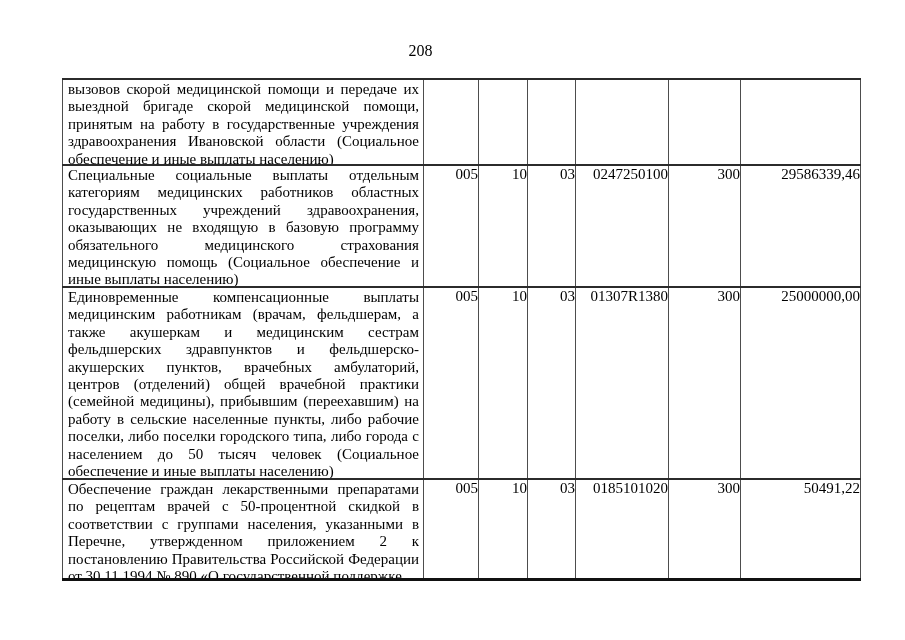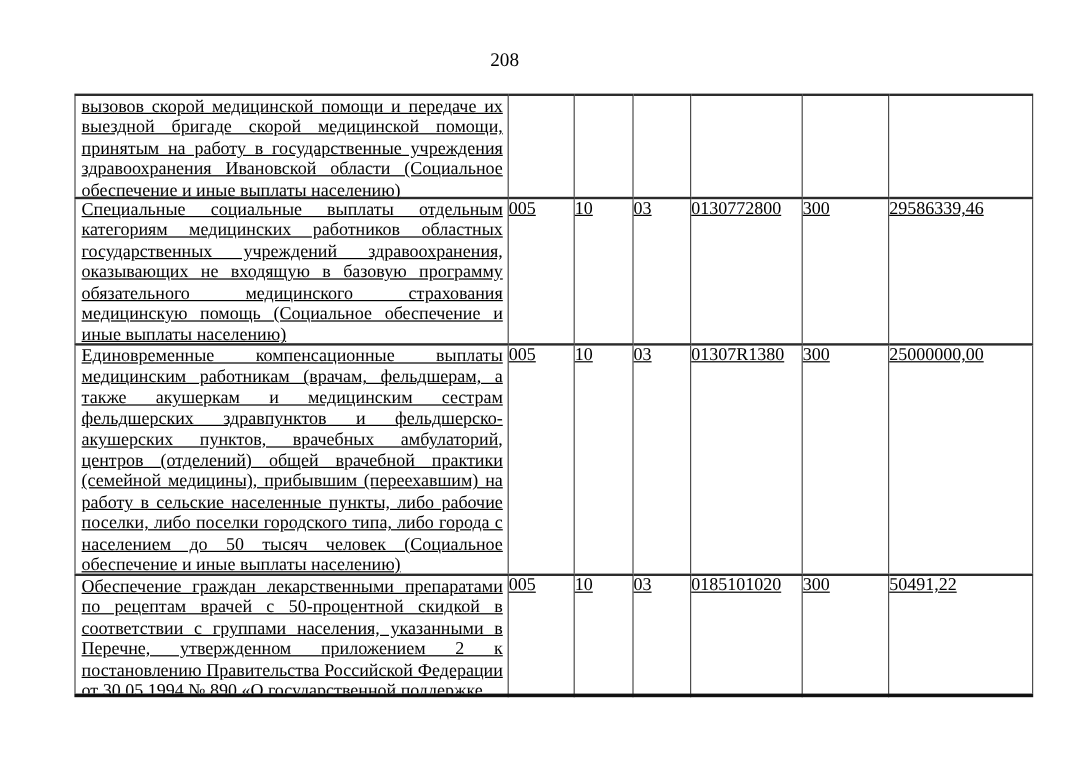--- a/index.html
+++ b/index.html
@@ -35,37 +35,36 @@
     border-bottom: 3px solid #111111;
   }
   table.budget-table td {
     border-left: 1px solid #4d4d4d;
     border-right: 1px solid #4d4d4d;
     border-top: 2px solid #2b2b2b;
     vertical-align: top;
     font-size: 15px;
     line-height: 17.4px;
     padding: 0;
-    text-decoration: underline;
   }
   tr.row-1 { height: 86px; }
   tr.row-2 { height: 122px; padding-left: 12px; }
   tr.row-3 { height: 192px; }
   tr.row-4 { height: 100px; }
   td.desc-cell .desc-inner {
     padding: 1px 4px 0 5px;
     text-align: justify;
     overflow: hidden;
   }
   tr.row-1 .desc-inner { height: 83px; }
   tr.row-2 .desc-inner { height: 119px; }
   tr.row-3 .desc-inner { height: 189px; }
   tr.row-4 .desc-inner { height: 97px; }
   td.num-cell {
-    text-align: left;
+    text-align: right;
     padding-top: 1px;
   }
 </style>
 </head>
 <body>
 
 <div class="page-number">208</div>
 
 <table class="budget-table">
   <colgroup>
@@ -89,38 +88,38 @@
       <td class="num-cell"></td>
       <td class="num-cell"></td>
     </tr>
     <tr class="row-2">
       <td class="desc-cell">
         <div class="desc-inner">Специальные социальные выплаты отдельным категориям медицинских работников областных государственных учреждений здравоохранения, оказывающих не входящую в базовую программу обязательного медицинского страхования медицинскую помощь (Социальное обеспечение и иные выплаты населению)</div>
       </td>
       <td class="num-cell">005</td>
       <td class="num-cell">10</td>
       <td class="num-cell">03</td>
-      <td class="num-cell">0130772800</td>
+      <td class="num-cell">0247250100</td>
       <td class="num-cell">300</td>
       <td class="num-cell">29586339,46</td>
     </tr>
     <tr class="row-3">
       <td class="desc-cell">
         <div class="desc-inner">Единовременные компенсационные выплаты медицинским работникам (врачам, фельдшерам, а также акушеркам и медицинским сестрам фельдшерских здравпунктов и фельдшерско-акушерских пунктов, врачебных амбулаторий, центров (отделений) общей врачебной практики (семейной медицины), прибывшим (переехавшим) на работу в сельские населенные пункты, либо рабочие поселки, либо поселки городского типа, либо города с населением до 50 тысяч человек (Социальное обеспечение и иные выплаты населению)</div>
       </td>
       <td class="num-cell">005</td>
       <td class="num-cell">10</td>
       <td class="num-cell">03</td>
       <td class="num-cell">01307R1380</td>
       <td class="num-cell">300</td>
       <td class="num-cell">25000000,00</td>
     </tr>
     <tr class="row-4">
       <td class="desc-cell">
-        <div class="desc-inner">Обеспечение граждан лекарственными препаратами по рецептам врачей с 50-процентной скидкой в соответствии с группами населения, указанными в Перечне, утвержденном приложением 2 к постановлению Правительства Российской Федерации от 30.05.1994 № 890 «О государственной поддержке</div>
+        <div class="desc-inner">Обеспечение граждан лекарственными препаратами по рецептам врачей с 50-процентной скидкой в соответствии с группами населения, указанными в Перечне, утвержденном приложением 2 к постановлению Правительства Российской Федерации от 30.11.1994 № 890 «О государственной поддержке</div>
       </td>
       <td class="num-cell">005</td>
       <td class="num-cell">10</td>
       <td class="num-cell">03</td>
       <td class="num-cell">0185101020</td>
       <td class="num-cell">300</td>
       <td class="num-cell">50491,22</td>
     </tr>
   </tbody>
 </table>

